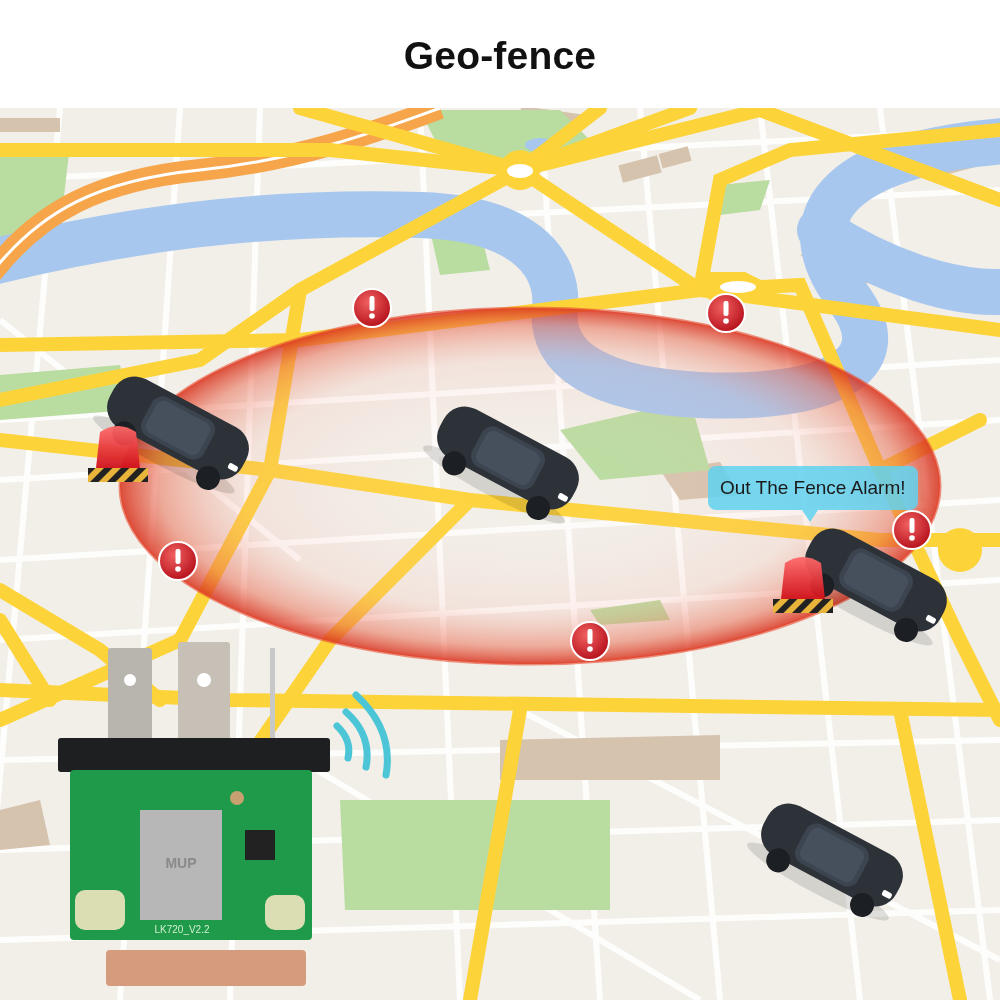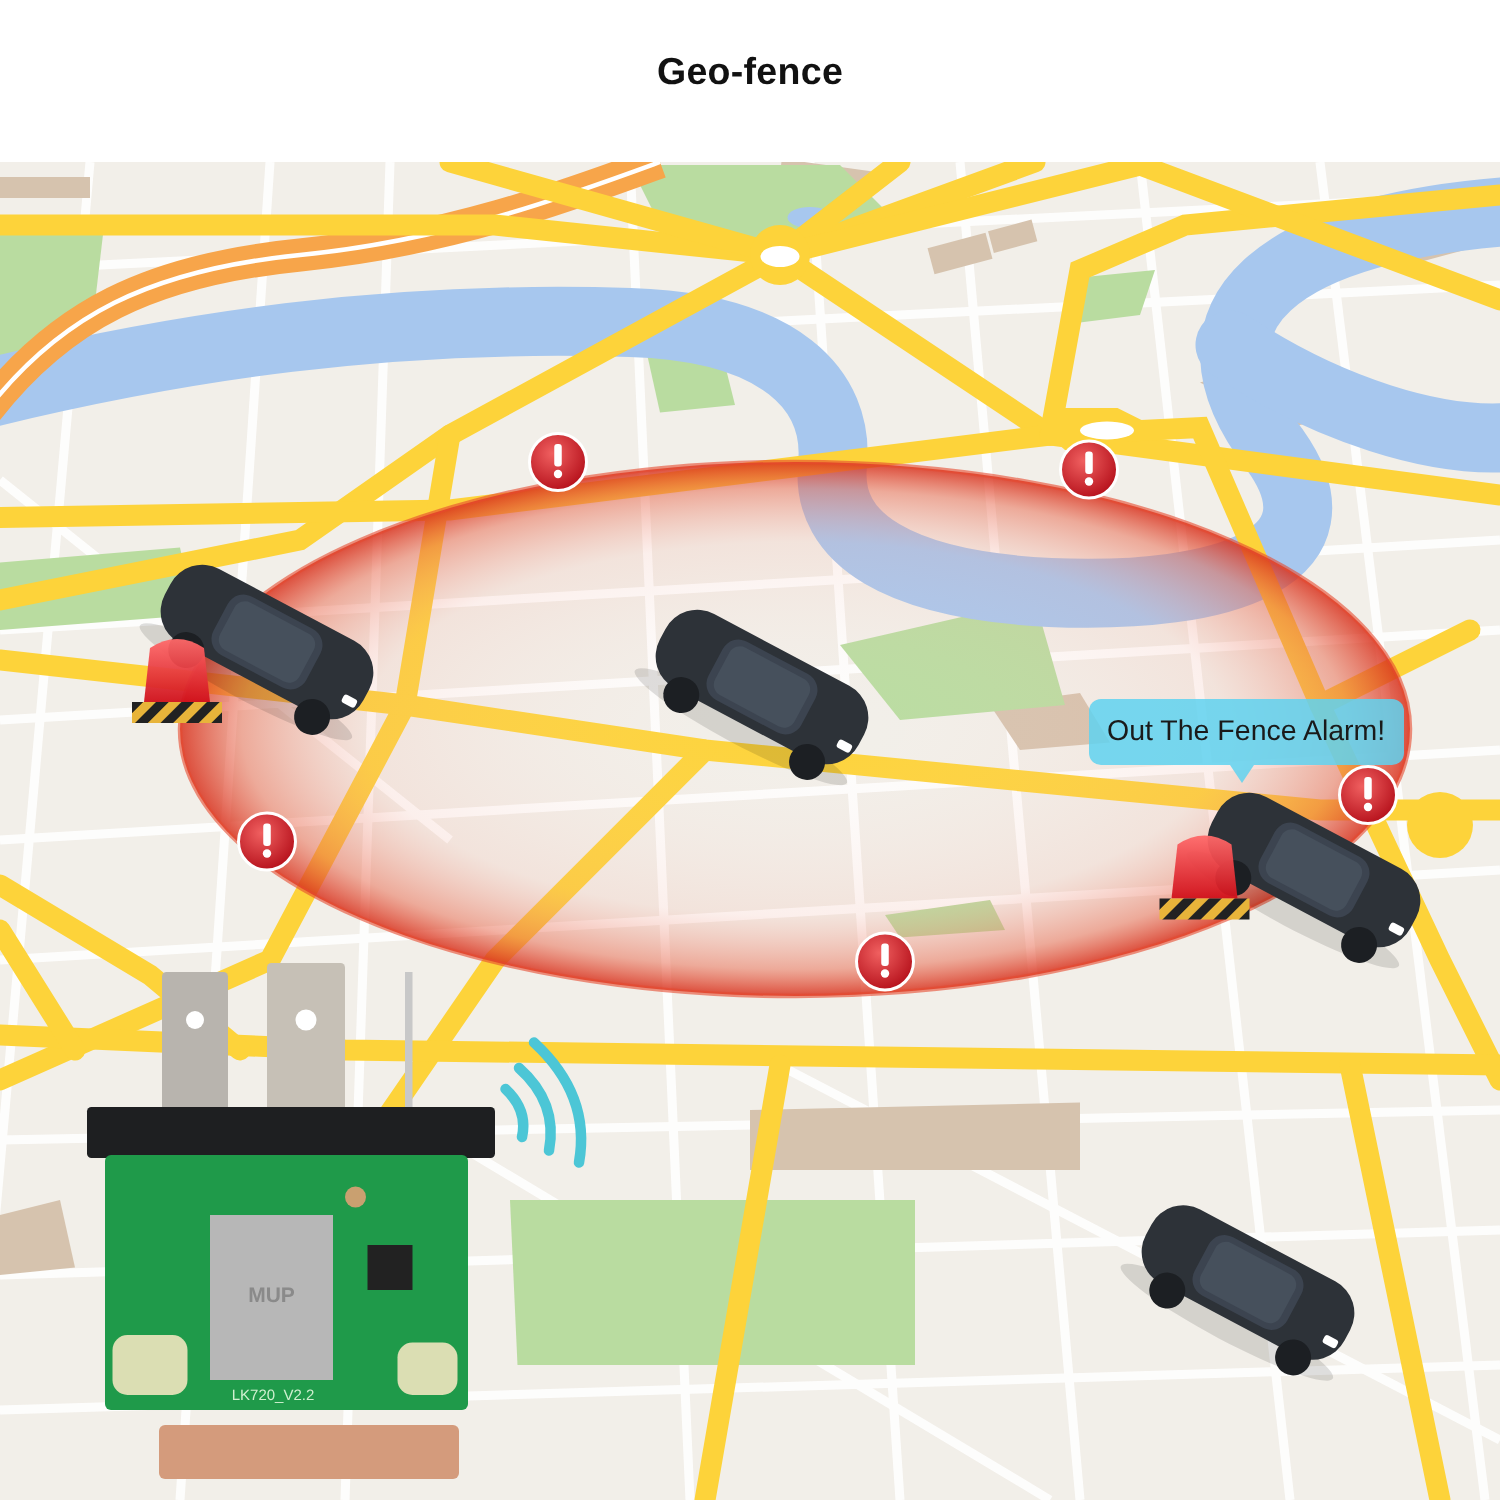--- a/index.html
+++ b/index.html
@@ -1,24 +1,24 @@
 <!DOCTYPE html>
 <html><head>
 <meta charset="utf-8">
 <style>
   html, body { margin:0; padding:0; }
   body { width:1000px; height:1000px; background:#ffffff; position:relative; overflow:hidden; font-family:"Liberation Sans", sans-serif; }
-  .title { position:absolute; top:34px; left:0; width:1000px; text-align:center; font-weight:bold; font-size:25px; color:#111; letter-spacing:0.2px; }
+  .title { position:absolute; top:34px; left:0; width:1000px; text-align:center; font-weight:bold; font-size:39px; color:#111; letter-spacing:0.2px; }
   .map { position:absolute; left:0; top:108px; width:1000px; height:892px; background:#f2efe9; overflow:hidden; }
   .map svg { position:absolute; left:0; top:0; }
   .bubble { position:absolute; background:rgba(95,210,240,0.85); border-radius:8px; color:#1a1a1a; font-size:19px; padding:0 12px; height:44px; line-height:44px; white-space:nowrap; }
   .bubble::after { content:""; position:absolute; bottom:-12px; width:0; height:0; border-left:8px solid transparent; border-right:8px solid transparent; border-top:12px solid rgba(95,210,240,0.85); }
   .bubble.enter { left:56px; top:309px; }
   .bubble.enter::after { left:96px; }
-  .bubble.out { left:726px; top:466px; }
+  .bubble.out { left:708px; top:466px; }
   .bubble.out::after { left:94px; }
 </style>
 </head>
 <body>
 
 <div class="title">Geo-fence</div>
 
 <div class="map">
   <svg width="1000" height="892" viewBox="0 108 1000 892">
     <defs>

